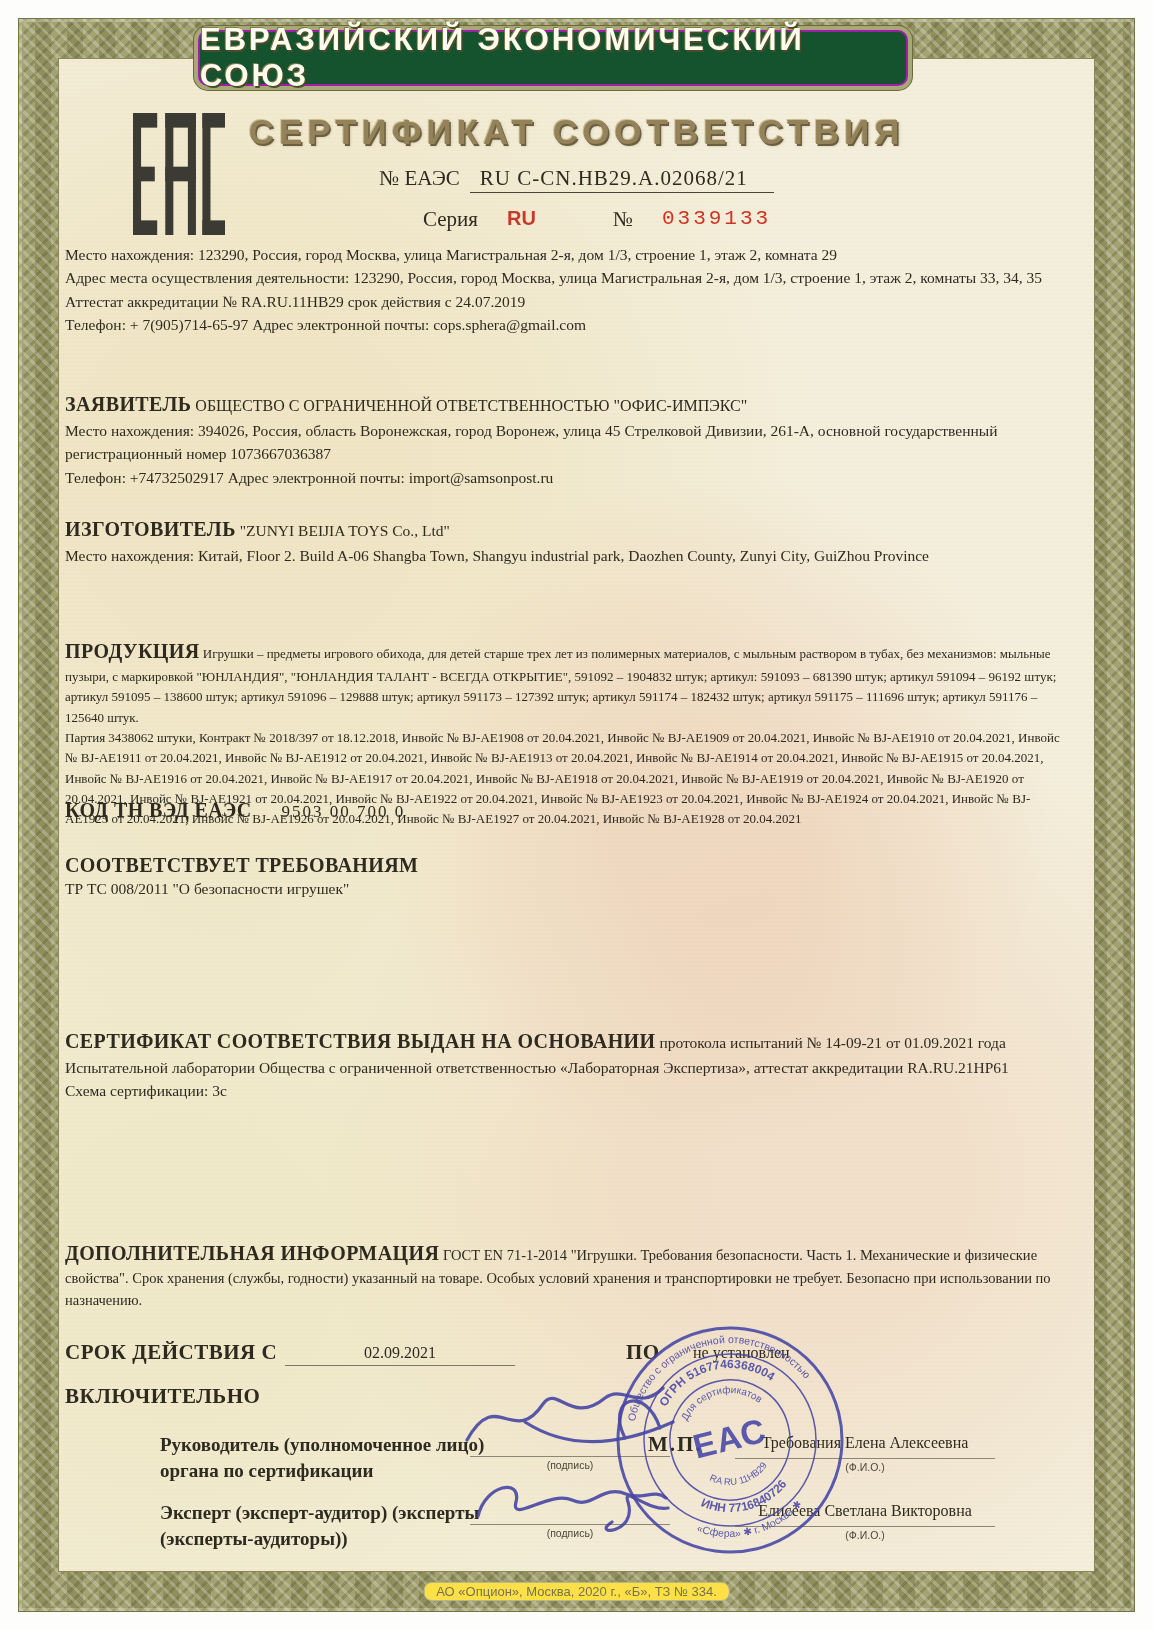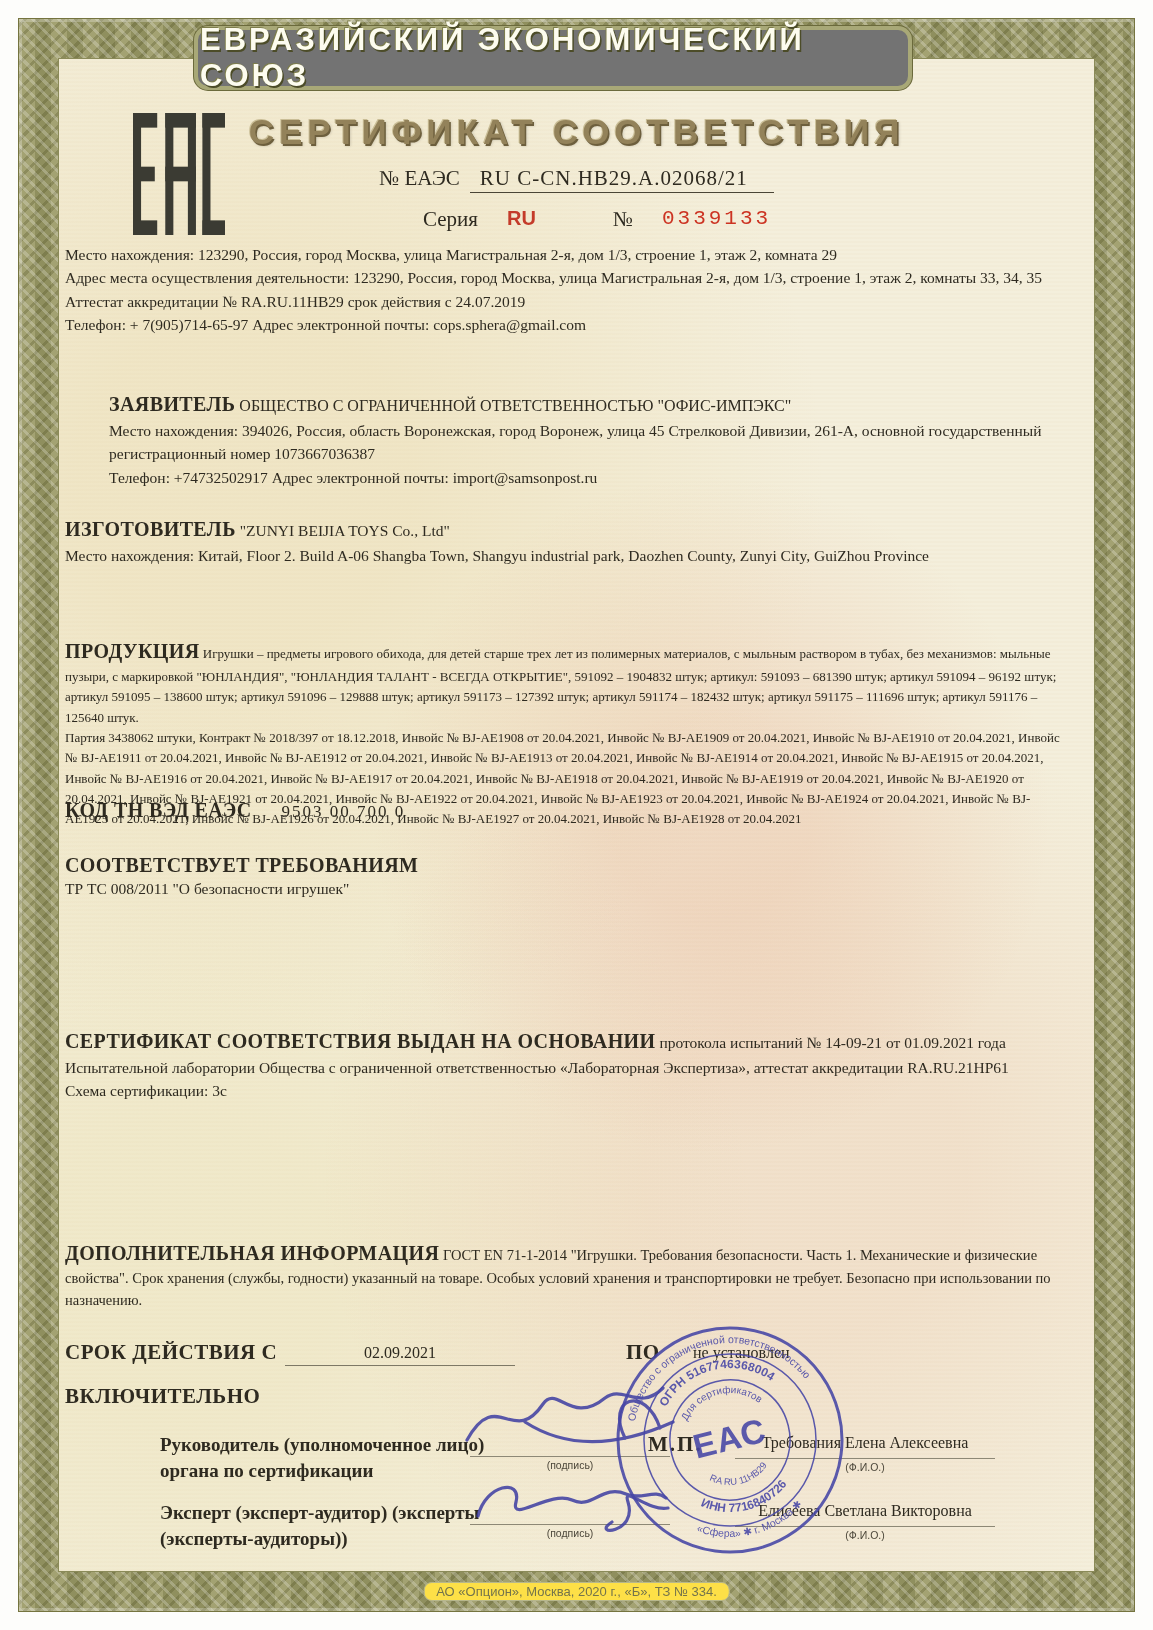--- a/index.html
+++ b/index.html
@@ -17,21 +17,21 @@
       radial-gradient(circle at 63% 50%, rgba(226,152,118,.20) 0 10%, rgba(226,152,118,0) 34%),
       radial-gradient(circle at 72% 74%, rgba(226,152,118,.16) 0 12%, rgba(226,152,118,0) 36%),
       radial-gradient(circle at 18% 28%, rgba(228,205,140,.28) 0 12%, rgba(228,205,140,0) 42%),
       radial-gradient(circle at 12% 80%, rgba(228,215,150,.25) 0 10%, rgba(228,215,150,0) 38%),
       repeating-linear-gradient(0deg, rgba(205,170,120,.045) 0 2px, rgba(0,0,0,0) 2px 4px),
       #f4efdc;}
   .content{position:absolute;inset:0;z-index:2;}
 
   
   .union-box{position:absolute;left:198px;top:30px;width:706px;height:52px;
-     background:#737373;border:2px solid #737373;border-radius:10px;
+     background:#14532d;border:2px solid #a21caf;border-radius:10px;
      box-shadow:0 0 0 4px #a8a877,0 0 0 5px #6b6a3c;
      display:flex;align-items:center;justify-content:center;}
   .union-box span{font-family:"Liberation Sans",sans-serif;font-weight:bold;font-size:31px;
      letter-spacing:3px;color:#fdfcef;text-shadow:1.5px 1.5px 0 #4c4c28,-1px -1px 0 #7d7d4c;}
   .eac-logo{position:absolute;left:133px;top:113px;}
   .doc-title{position:absolute;left:0;right:0;top:112px;text-align:center;
      font-family:"Liberation Sans",sans-serif;font-weight:bold;font-size:35px;letter-spacing:5px;
      color:#93825a;text-shadow:1.5px 1.5px 0 #6d5f3d,-1px -1px 0 #cabe97,2px 2px 3px rgba(0,0,0,.18);}
   .num-line{position:absolute;left:0;right:0;top:166px;text-align:center;font-size:21px;}
   .num-line .lbl{margin-right:10px;}
@@ -43,21 +43,21 @@
 
   
   .sec{position:absolute;left:65px;width:1005px;}
   .sec p{margin:0;}
   .h1{font-weight:bold;font-size:20px;letter-spacing:.4px;}
   .body15{font-size:15.5px;line-height:1.5;}
   .body13{font-size:13px;line-height:1.56;}
   .intro{font-size:15.5px;}
   .intro-caps{font-size:16px;}
   .sec-org{top:243px;}
-  .sec-app{top:389px;margin-left:44px;}
+  .sec-app{top:389px;}
   .sec-man{top:514px;}
   .sec-prod{top:636px;}
   .sec-code{top:799px;}
   .code-val{font-size:17px;letter-spacing:2px;margin-left:26px;}
   .sec-comp{top:854px;}
   .sec-basis{top:1026px;}
   .sec-add{top:1238px;}
   .sec-valid{top:1340px;height:90px;}
   .h-big{font-weight:bold;font-size:21px;letter-spacing:.5px;}
   .date-from{position:absolute;left:220px;top:4px;width:230px;text-align:center;font-size:16px;

